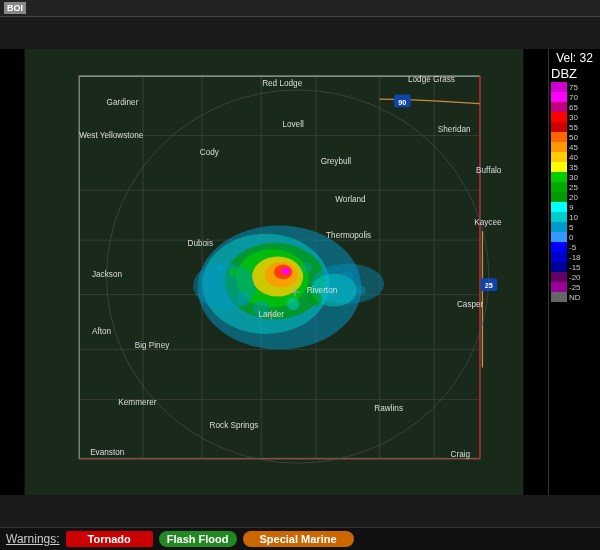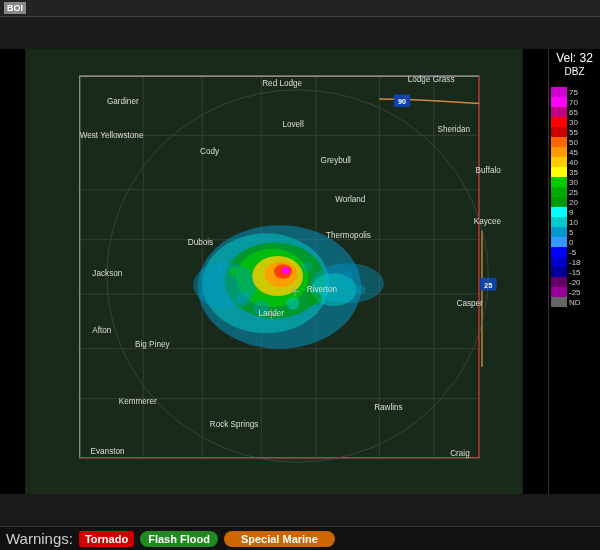--- a/index.html
+++ b/index.html
@@ -238,21 +238,21 @@
 
         <line x1="271" y1="287" x2="271" y2="297" stroke="#aaa" stroke-width="1"></line>
         <line x1="266" y1="292" x2="276" y2="292" stroke="#aaa" stroke-width="1"></line>
       </svg>
     </div>
 
     <div id="legend">
       <div id="legend-title">
         <span>Vel: 32</span>
       </div>
-      <div style="color:#fff;font-size:10px;text-align:center;width:100%;margin-bottom:10px;">DBZ</div>
+      <div style="color:#fff;font-size:13px;width:100%;margin-bottom:1px;">DBZ</div>
       <div id="legend-scale">
       <div class="legend-row">
             <div class="legend-color" style="background: rgb(208, 0, 208);"></div>
             <span class="legend-label">75</span>
           </div>
           <div class="legend-row">
             <div class="legend-color" style="background: rgb(255, 0, 255);"></div>
             <span class="legend-label">70</span>
           </div>
           <div class="legend-row">
@@ -334,19 +334,19 @@
           <div class="legend-row">
             <div class="legend-color" style="background: rgb(102, 102, 102);"></div>
             <span class="legend-label">ND</span>
           </div>
         </div>
     </div>
 
   </div>
 
   <div id="footer">
-    <span style="color:#ccc;font-size:15px;">Warnings:</span>
-    <span class="warning-badge" style="background:#cc0000;color:#fff;padding:2px 6px;font-size:11px;font-weight:bold;border-radius:2px;cursor:pointer;">Tornado</span>
+    <span style="color:#ccc;font-size:12px;text-decoration:underline;">Warnings:</span>
+    <span class="warning-badge" style="background:#cc0000;color:#fff;padding:2px 22px;font-size:11px;font-weight:bold;border-radius:2px;cursor:pointer;">Tornado</span>
     <span class="warning-badge" style="background:#228822;color:#fff;padding:2px 8px;font-size:11px;font-weight:bold;border-radius:8px;cursor:pointer;">Flash Flood</span>
     <span class="warning-badge" style="background:#cc6600;color:#fff;padding:2px 17px;font-size:11px;font-weight:bold;border-radius:8px;cursor:pointer;">Special Marine</span>
   </div>
 
 </div>
 
 </body></html>

